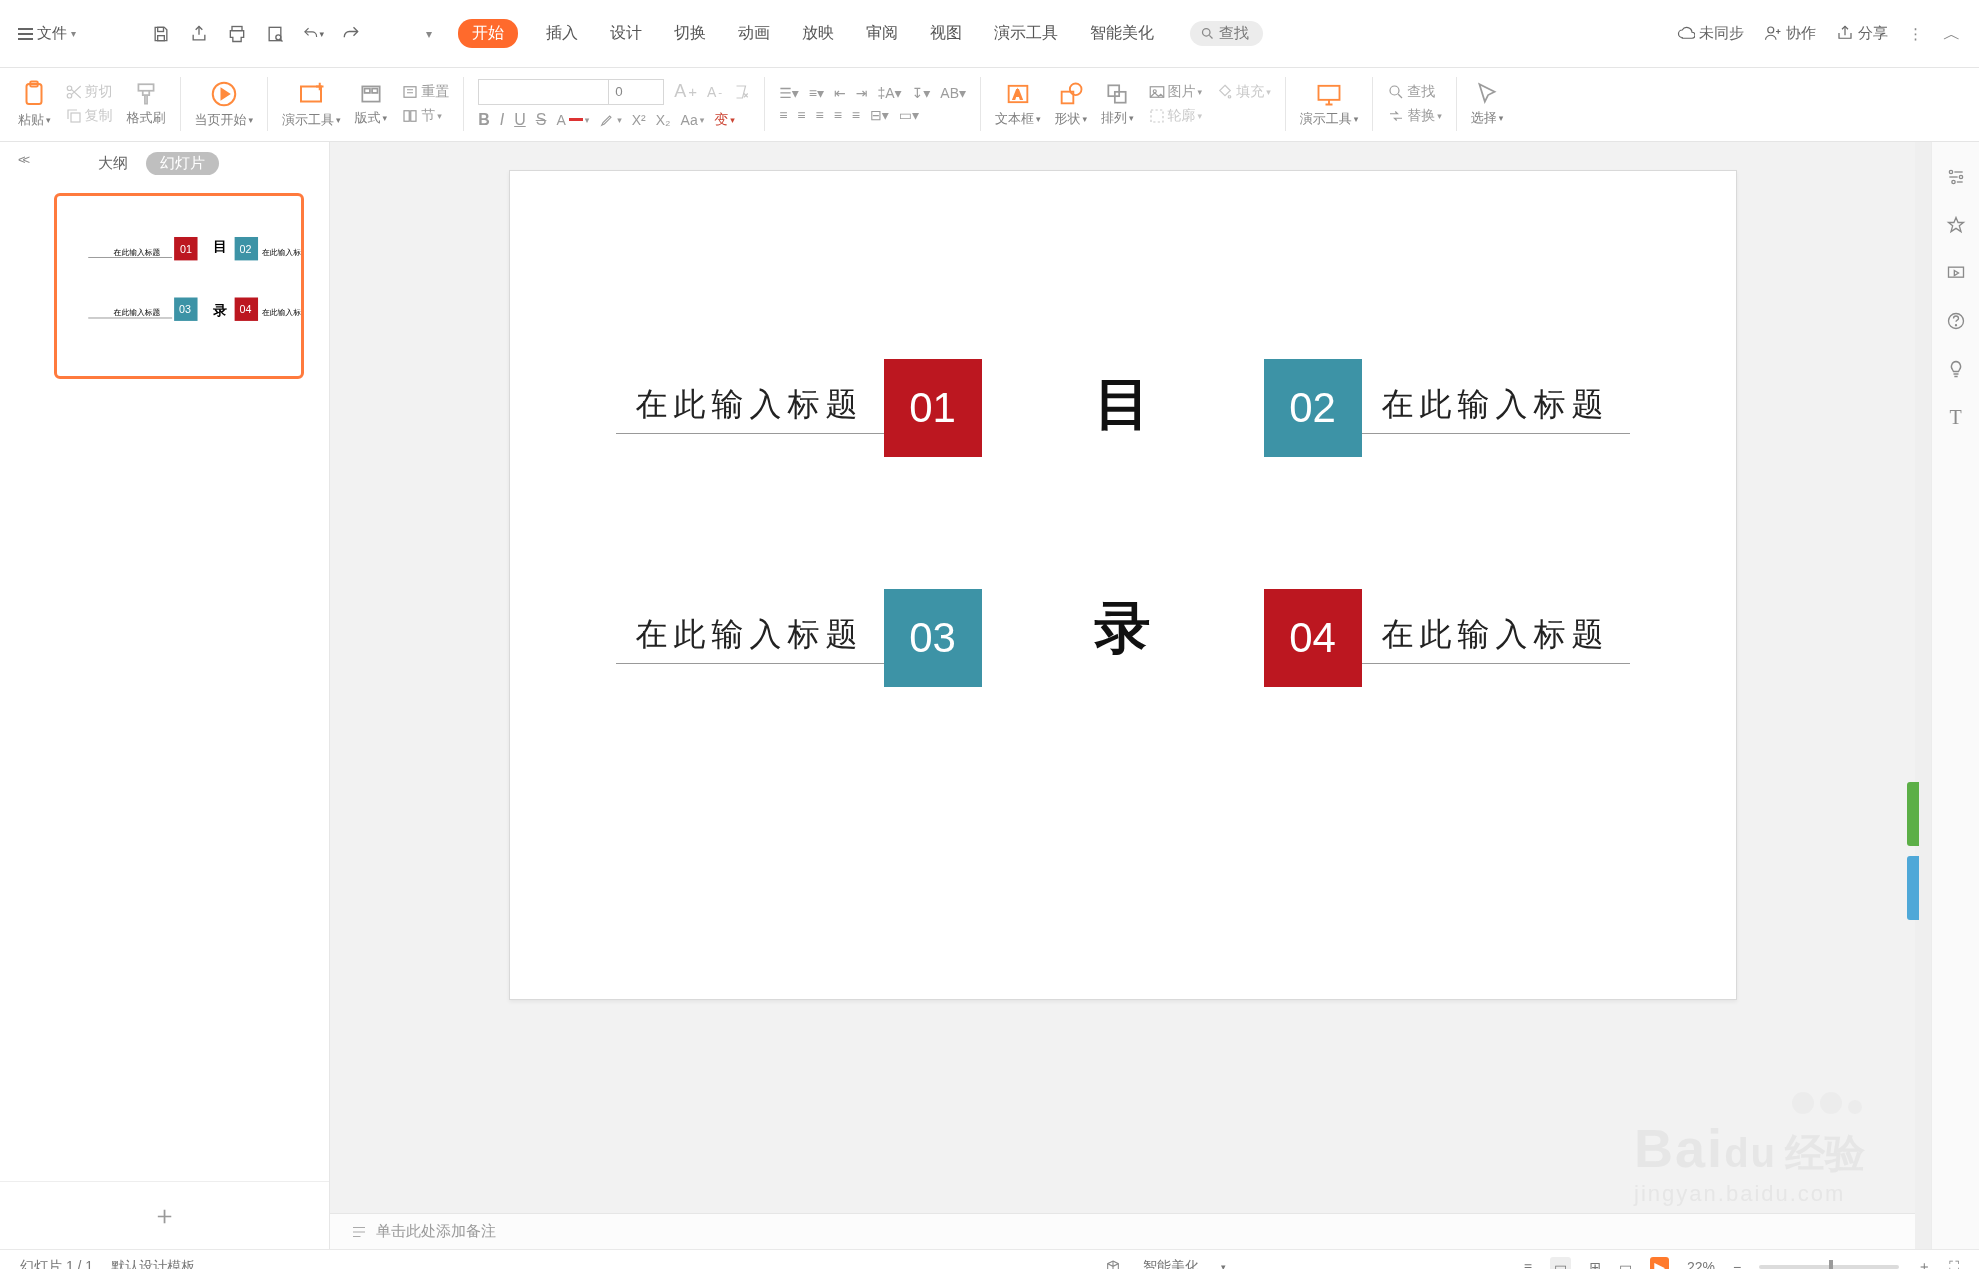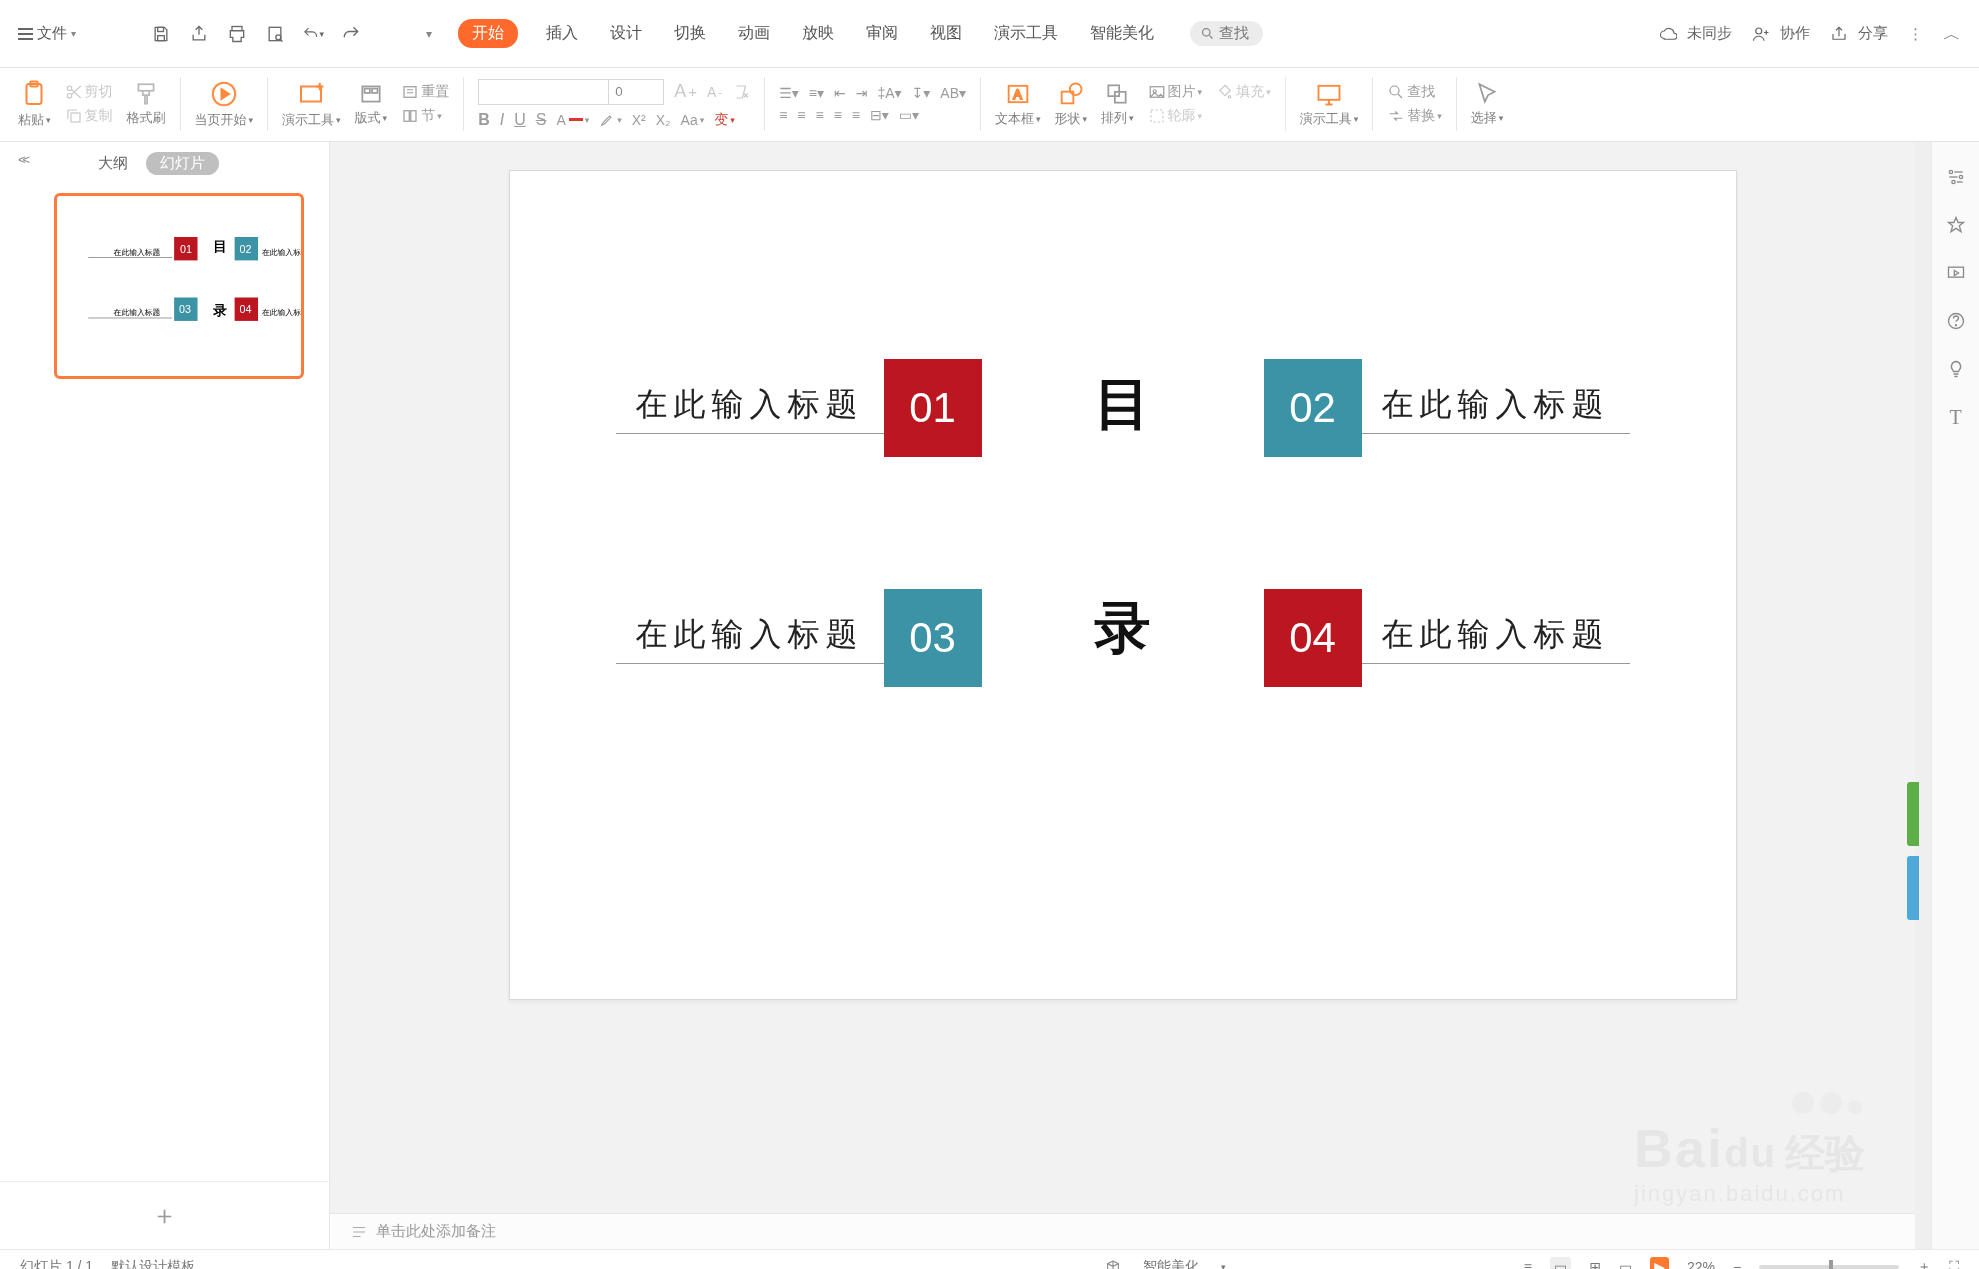--- a/index.html
+++ b/index.html
@@ -20,21 +20,21 @@
   .menubar .file-btn .ham span{ width:15px; height:2px; background:#666; display:block;}
   .qat { display:flex; align-items:center; gap:16px; margin:0 16px; }
   .qat .ic { width:22px; height:22px; color:#6a6a6a; display:inline-flex; justify-content:center; align-items:center; cursor:pointer;}
   .tabs { display:flex; align-items:center; gap:24px; margin-left:10px;}
   .tabs .tab { font-size:16px; color:#555; cursor:pointer; padding:4px 4px;}
   .tabs .tab.active { background:#ff6a2c; color:#fff; border-radius:14px; padding:4px 14px;}
   .search-pill{ background:#ececec; border-radius:14px; padding:3px 14px 3px 10px; display:flex; align-items:center; gap:4px; color:#777; font-size:15px; cursor:pointer; margin-left:8px;}
   .menubar .spacer{ flex:1; }
   .right-actions{ display:flex; align-items:center; gap:20px; font-size:15px; color:#666;}
   .right-actions .chev{ color:#888; cursor:pointer; font-size:18px;}
-  .right-actions .act{ display:flex; align-items:flex-end; gap:10px; cursor:pointer;}
+  .right-actions .act{ display:flex; align-items:flex-start; gap:4px; cursor:pointer;}
   .right-actions .more-dots{ color:#888; cursor:pointer;}
 
   
   .ribbon{ height:74px; display:flex; align-items:center; gap:14px;
            padding:2px 18px 4px 18px; border-bottom:1px solid #e5e5e5; color:#808080;}
   .ribbon .vline{ width:1px; height:54px; background:#e6e6e6; }
   .rib-col{ display:flex; flex-direction:column; align-items:center; gap:2px; }
   .rib-col .lbl{ font-size:13px; color:#808080;}
   .rib-col .big{ font-size:26px;}
   .rib-2row{ display:flex; flex-direction:column; gap:6px; }

